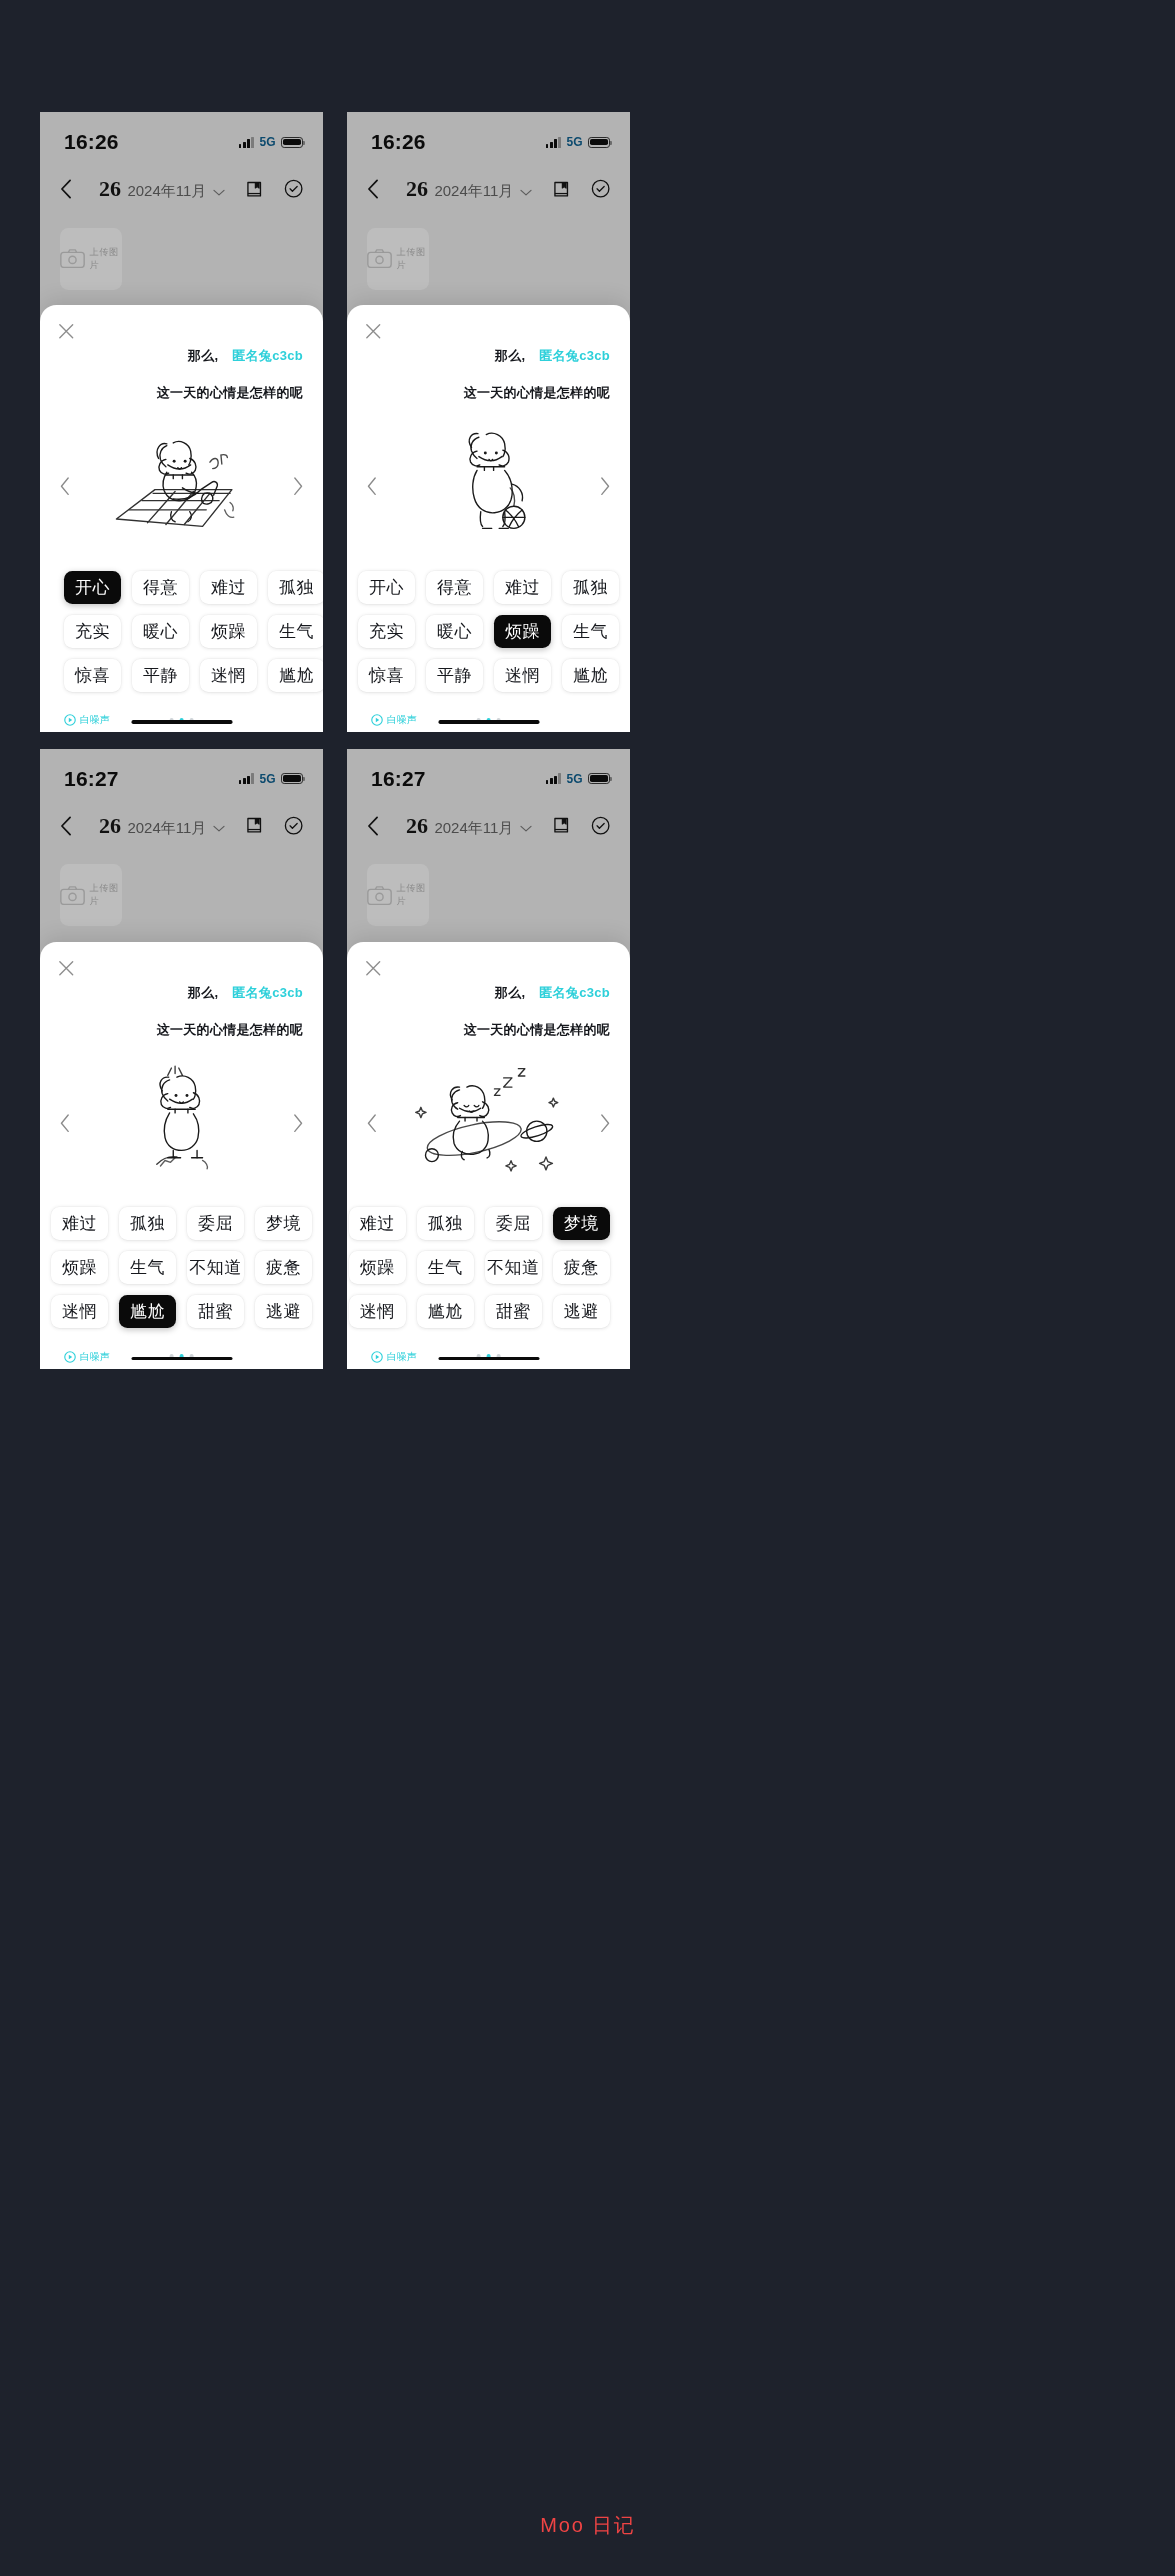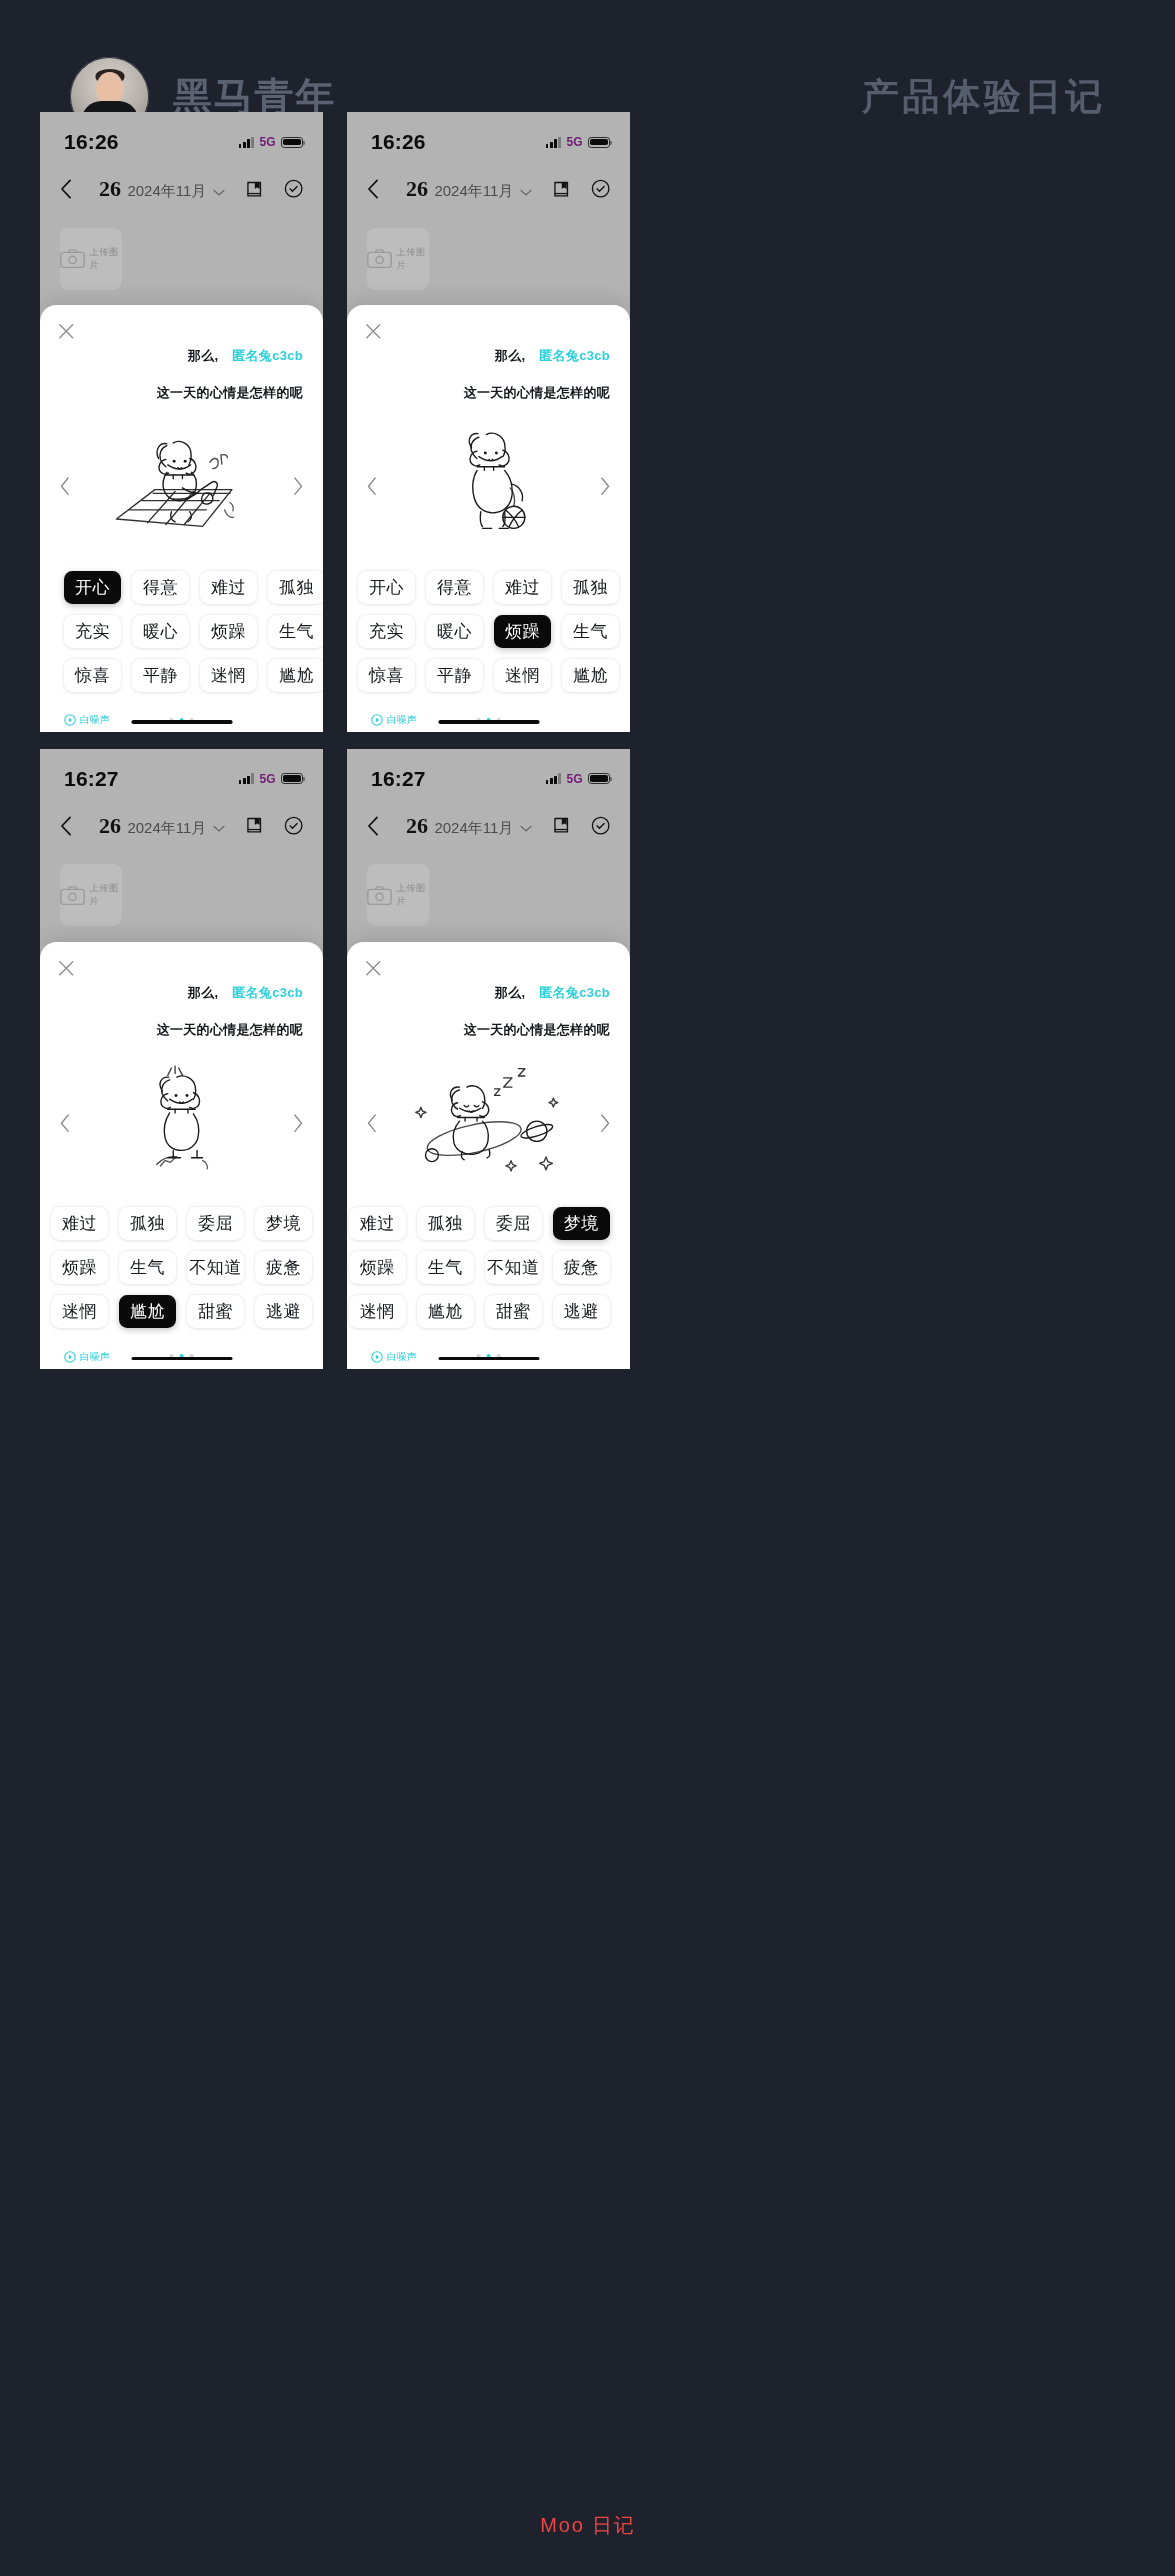--- a/index.html
+++ b/index.html
@@ -95,21 +95,21 @@
     padding: 7.3px 20px 0 24px;
   }
   .sb-time { font-size: 21px; font-weight: 700; color: #0b0b0b; letter-spacing: 0.2px; }
   .sb-right { display: flex; align-items: center; gap: 5.5px; }
   .bars { display: flex; align-items: flex-end; gap: 1.4px; height: 11px; }
   .bars i { display: block; width: 2.8px; background: #0b0b0b; border-radius: 0.5px; }
   .bars i:nth-child(1) { height: 3.7px; }
   .bars i:nth-child(2) { height: 6px; }
   .bars i:nth-child(3) { height: 8.3px; }
   .bars i:nth-child(4) { height: 11px; background: #7b7b7b; }
-  .sb-net { font-size: 12px; font-weight: 600; color: #701a75; }
+  .sb-net { font-size: 12px; font-weight: 600; color: #0c4a6e; }
   .batt {
     width: 22px; height: 11px; border-radius: 3.2px;
     border: 1.2px solid #2b2b2b; position: relative;
     display: flex; align-items: center; padding: 1.3px;
   }
   .batt::after {
     content: ""; position: absolute; right: -2.8px; top: 3.1px;
     width: 1.7px; height: 4.1px; border-radius: 0 0.9px 0.9px 0; background: #6c6c6c;
   }
   .batt b { display: block; height: 100%; width: 100%; border-radius: 1.8px; background: #0b0b0b; }
@@ -230,32 +230,20 @@
   }
   .footer-text {
     font-size: 20px; color: #ef4444; letter-spacing: 1.8px; font-weight: 500;
   }
 </style>
 </head>
 <body>
 
 <div class="page">
 
-  <div class="header">
-    <div class="brand">
-      <div class="avatar">
-        <div class="hair"></div>
-        <div class="head"></div>
-        <div class="body"></div>
-        <div class="arm"></div>
-      </div>
-      <div class="brand-name">黑马青年</div>
-    </div>
-    <div class="header-title">产品体验日记</div>
-  </div>
 
   <div class="shots">
     <div class="row row1">
         <div class="phone">
           <div class="statusbar">
             <div class="sb-time">16:26</div>
             <div class="sb-right">
               <div class="bars">
                 <i></i>
                 <i></i>

